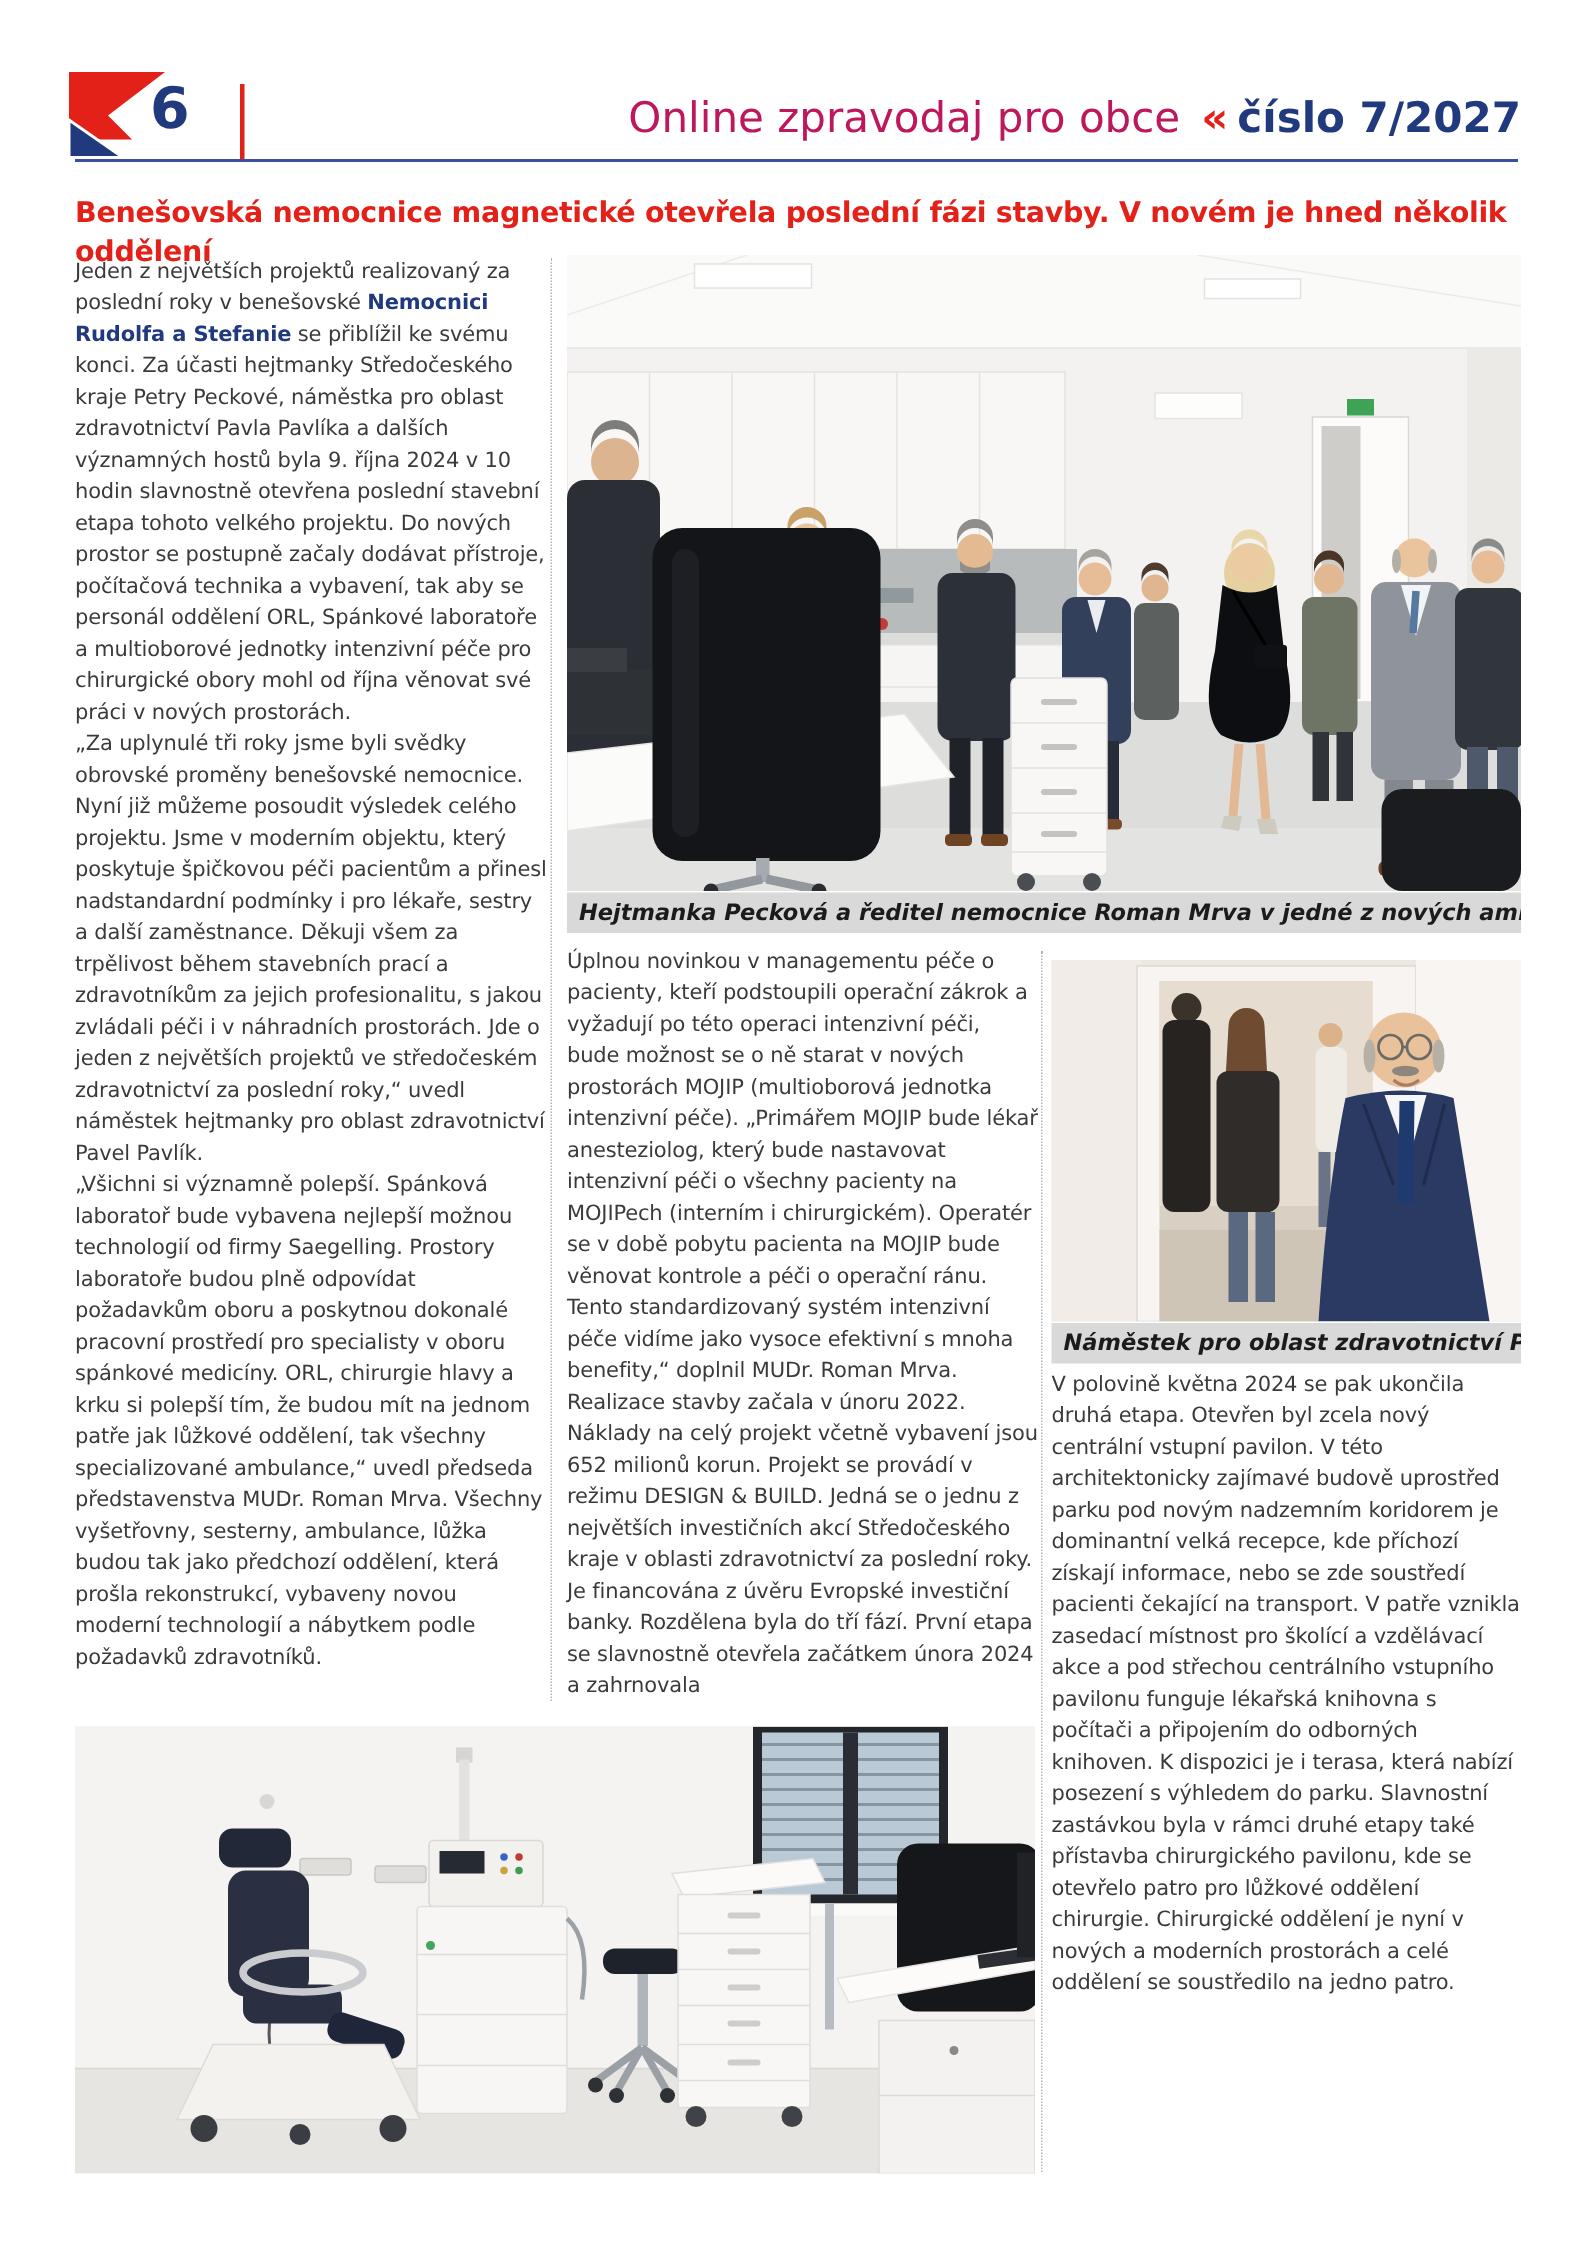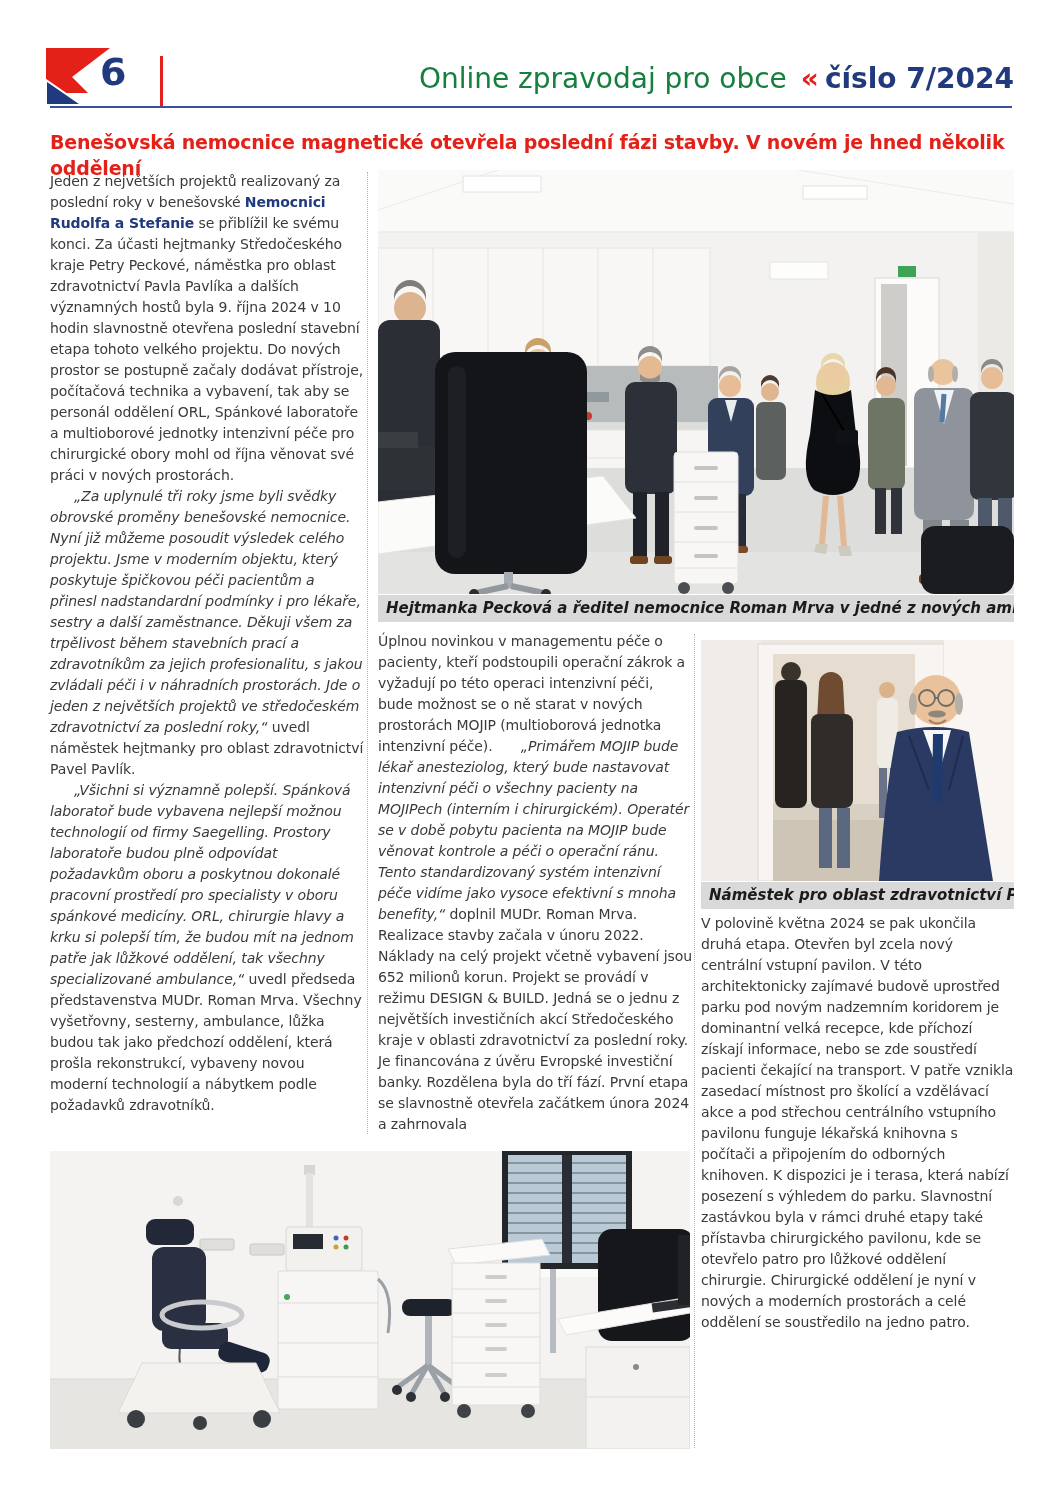--- a/index.html
+++ b/index.html
@@ -3,34 +3,34 @@
 <meta charset="utf-8">
 <style>
   html,body{margin:0;padding:0;background:#ffffff;}
   body{width:1060px;height:1500px;position:relative;overflow:hidden;
        font-family:"DejaVu Sans","Liberation Sans",sans-serif;color:#333;}
   .abs{position:absolute;}
   
   .pagenum{left:100px;top:50px;font-size:38px;font-weight:bold;color:#21397d;}
   .red-divider{left:160px;top:56px;width:3px;height:50px;background:#e32119;}
   .masthead{right:46px;top:62px;font-size:28px;white-space:nowrap;}
-  .masthead .t-red{color:#15803d;}
+  .masthead .t-red{color:#be185d;}
   .masthead .t-mark{color:#e32119;font-weight:bold;margin:0 6px 0 14px;}
   .masthead .t-navy{color:#21397d;font-weight:bold;}
   .header-rule{left:50px;top:106px;width:962px;height:2px;background:#3b4f9e;}
   
   .headline{left:50px;top:129px;width:960px;font-size:19px;line-height:26px;
             font-weight:bold;color:#e32119;letter-spacing:-0.2px;margin:0;}
   
   .col{font-size:14px;line-height:21px;color:#3a3a3a;letter-spacing:-0.1px;text-align:left;}
   .col p{margin:0;}
   .col-left{left:50px;top:171px;width:315px;}
   .col-mid{left:378px;top:631px;width:314px;}
   .col-right{left:701px;top:913px;width:313px;}
-  .q{font-style:italic;margin-left:24px;}
+  .q{}
   .brand{color:#21397d;font-weight:bold;}
   
   .vsep{border-left:1px dotted #b3b3b3;width:0;}
   .vsep1{left:367px;top:172px;height:962px;}
   .vsep2{left:694px;top:634px;height:814px;}
   
   .photo{overflow:hidden;background:#eee;}
   .photo svg{display:block;}
   .photo-main{left:378px;top:170px;width:636px;height:424px;}
   .cap{background:#d9d9d9;font-size:15px;font-weight:bold;font-style:italic;
@@ -47,21 +47,21 @@
 
   <div class="abs" style="left:46px;top:48px;width:70px;height:58px;">
     <svg width="70" height="58" viewBox="0 0 70 58">
       <polygon points="0,0 64,0 26,29 42,45 0,45" fill="#e32119"></polygon>
       <polygon points="0,32 36,57 0,57" fill="#21397d" stroke="#ffffff" stroke-width="2"></polygon>
     </svg>
   </div>
   <div class="abs pagenum">6</div>
   <div class="abs red-divider"></div>
   <div class="abs masthead">
-    <span class="t-red">Online zpravodaj pro obce</span><span class="t-mark">«</span><span class="t-navy">číslo 7/2024</span>
+    <span class="t-red">Online zpravodaj pro obce</span><span class="t-mark">«</span><span class="t-navy">číslo 7/2027</span>
   </div>
   <div class="abs header-rule"></div>
 
   <h1 class="abs headline">Benešovská nemocnice magnetické otevřela poslední fázi stavby. V novém je hned několik oddělení</h1>
 
   <div class="abs col col-left">
     <p><span>Jeden z největších projektů realizovaný za poslední roky  v benešovské </span><span class="brand">Nemocnici Rudolfa a Stefanie</span><span> se přiblížil ke svému konci. Za účasti hejtmanky Středočeského kraje Petry Peckové, náměstka pro oblast zdravotnictví Pavla Pavlíka a dalších významných hostů byla 9. října 2024 v 10 hodin slavnostně otevřena poslední stavební etapa tohoto velkého projektu. Do nových prostor se postupně začaly dodávat přístroje, počítačová technika a vybavení, tak aby se personál oddělení ORL, Spánkové laboratoře a multioborové jednotky intenzivní péče pro chirurgické obory mohl od října věnovat své práci v nových prostorách.</span></p>
     <p><span class="q">„Za uplynulé tři roky jsme byli svědky obrovské proměny benešovské nemocnice. Nyní již můžeme posoudit výsledek celého projektu. Jsme v moderním objektu, který poskytuje špičkovou péči pacientům a přinesl nadstandardní podmínky i pro lékaře, sestry a další zaměstnance. Děkuji všem za trpělivost během stavebních prací a zdravotníkům za jejich profesionalitu, s jakou zvládali péči i v náhradních prostorách. Jde o jeden z největších projektů ve středočeském zdravotnictví za poslední roky,“</span><span> uvedl náměstek hejtmanky pro oblast zdravotnictví Pavel Pavlík.</span></p>
     <p><span class="q">„Všichni si významně polepší. Spánková laboratoř bude vybavena nejlepší možnou technologií od firmy Saegelling. Prostory laboratoře budou plně odpovídat požadavkům oboru a poskytnou dokonalé pracovní prostředí pro specialisty v oboru spánkové medicíny. ORL, chirurgie hlavy a krku si polepší tím, že budou mít na jednom patře jak lůžkové oddělení, tak všechny specializované ambulance,“</span><span> uvedl předseda představenstva MUDr. Roman Mrva. Všechny vyšetřovny, sesterny, ambulance, lůžka budou tak jako předchozí oddělení, která prošla rekonstrukcí, vybaveny novou moderní technologií a nábytkem podle požadavků zdravotníků.</span></p>
   </div>

